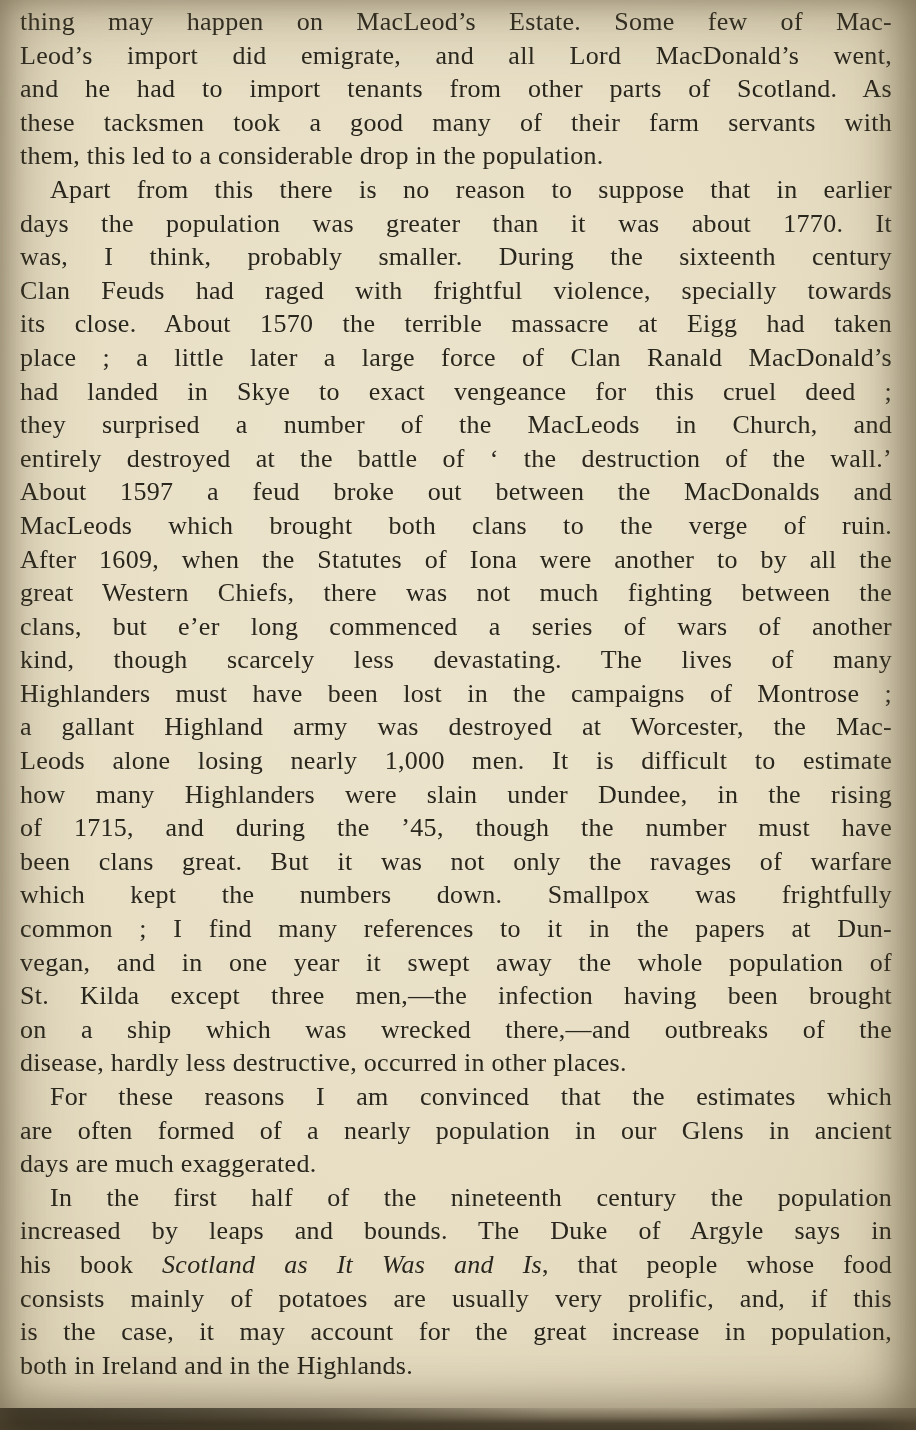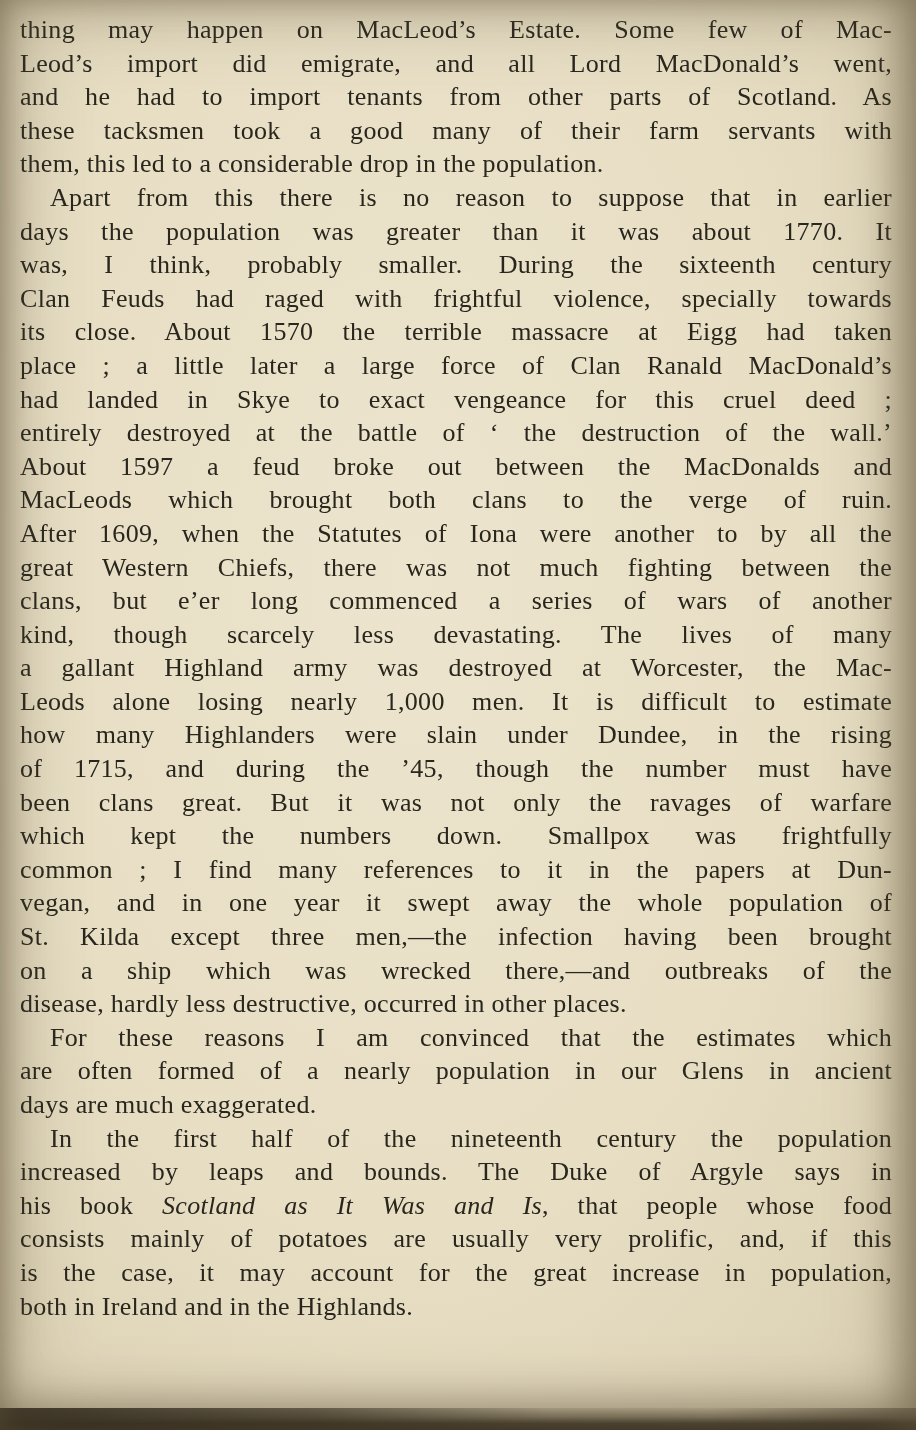--- a/index.html
+++ b/index.html
@@ -14,21 +14,21 @@
     background: radial-gradient(ellipse at 45% 40%, #ece4cd 0%, #e7dec4 55%, #dacfb1 100%);
     font-family: "Liberation Serif", serif;
   }
   .page {
     position: absolute;
     inset: 0;
   }
   .page-text {
     position: absolute;
     left: 20px;
-    top: 13px;
+    top: 5px;
     width: 872px;
     color: #29261d;
     font-size: 26px;
     line-height: 33.6px;
     letter-spacing: 0.3px;
   }
   .para { margin: 0; }
   .line {
     text-align: justify;
     text-align-last: justify;
@@ -85,27 +85,29 @@
         <div class="line last"><span>them, this led to a considerable drop in the population.</span></div>
       </div>
       <div class="para indent">
         <div class="line"><span>Apart from this there is no reason to suppose that in earlier</span></div>
         <div class="line"><span>days the population was greater than it was about 1770. It</span></div>
         <div class="line"><span>was, I think, probably smaller. During the sixteenth century</span></div>
         <div class="line"><span>Clan Feuds had raged with frightful violence, specially towards</span></div>
         <div class="line"><span>its close. About 1570 the terrible massacre at Eigg had taken</span></div>
         <div class="line"><span>place ; a little later a large force of Clan Ranald MacDonald’s</span></div>
         <div class="line"><span>had landed in Skye to exact vengeance for this cruel deed ;</span></div>
+        <div class="line"><span>they surprised a number of the MacLeods in Church, and</span></div>
         <div class="line"><span>entirely destroyed at the battle of ‘ the destruction of the wall.’</span></div>
         <div class="line"><span>About 1597 a feud broke out between the MacDonalds and</span></div>
         <div class="line"><span>MacLeods which brought both clans to the verge of ruin.</span></div>
         <div class="line"><span>After 1609, when the Statutes of Iona were another to by all the</span></div>
         <div class="line"><span>great Western Chiefs, there was not much fighting between the</span></div>
         <div class="line"><span>clans, but e’er long commenced a series of wars of another</span></div>
         <div class="line"><span>kind, though scarcely less devastating. The lives of many</span></div>
+        <div class="line"><span>Highlanders must have been lost in the campaigns of Montrose ;</span></div>
         <div class="line"><span>a gallant Highland army was destroyed at Worcester, the Mac-</span></div>
         <div class="line"><span>Leods alone losing nearly 1,000 men. It is difficult to estimate</span></div>
         <div class="line"><span>how many Highlanders were slain under Dundee, in the rising</span></div>
         <div class="line"><span>of 1715, and during the ’45, though the number must have</span></div>
         <div class="line"><span>been clans great. But it was not only the ravages of warfare</span></div>
         <div class="line"><span>which kept the numbers down. Smallpox was frightfully</span></div>
         <div class="line"><span>common ; I find many references to it in the papers at Dun-</span></div>
         <div class="line"><span>vegan, and in one year it swept away the whole population of</span></div>
         <div class="line"><span>St. Kilda except three men,—the infection having been brought</span></div>
         <div class="line"><span>on a ship which was wrecked there,—and outbreaks of the</span></div>

